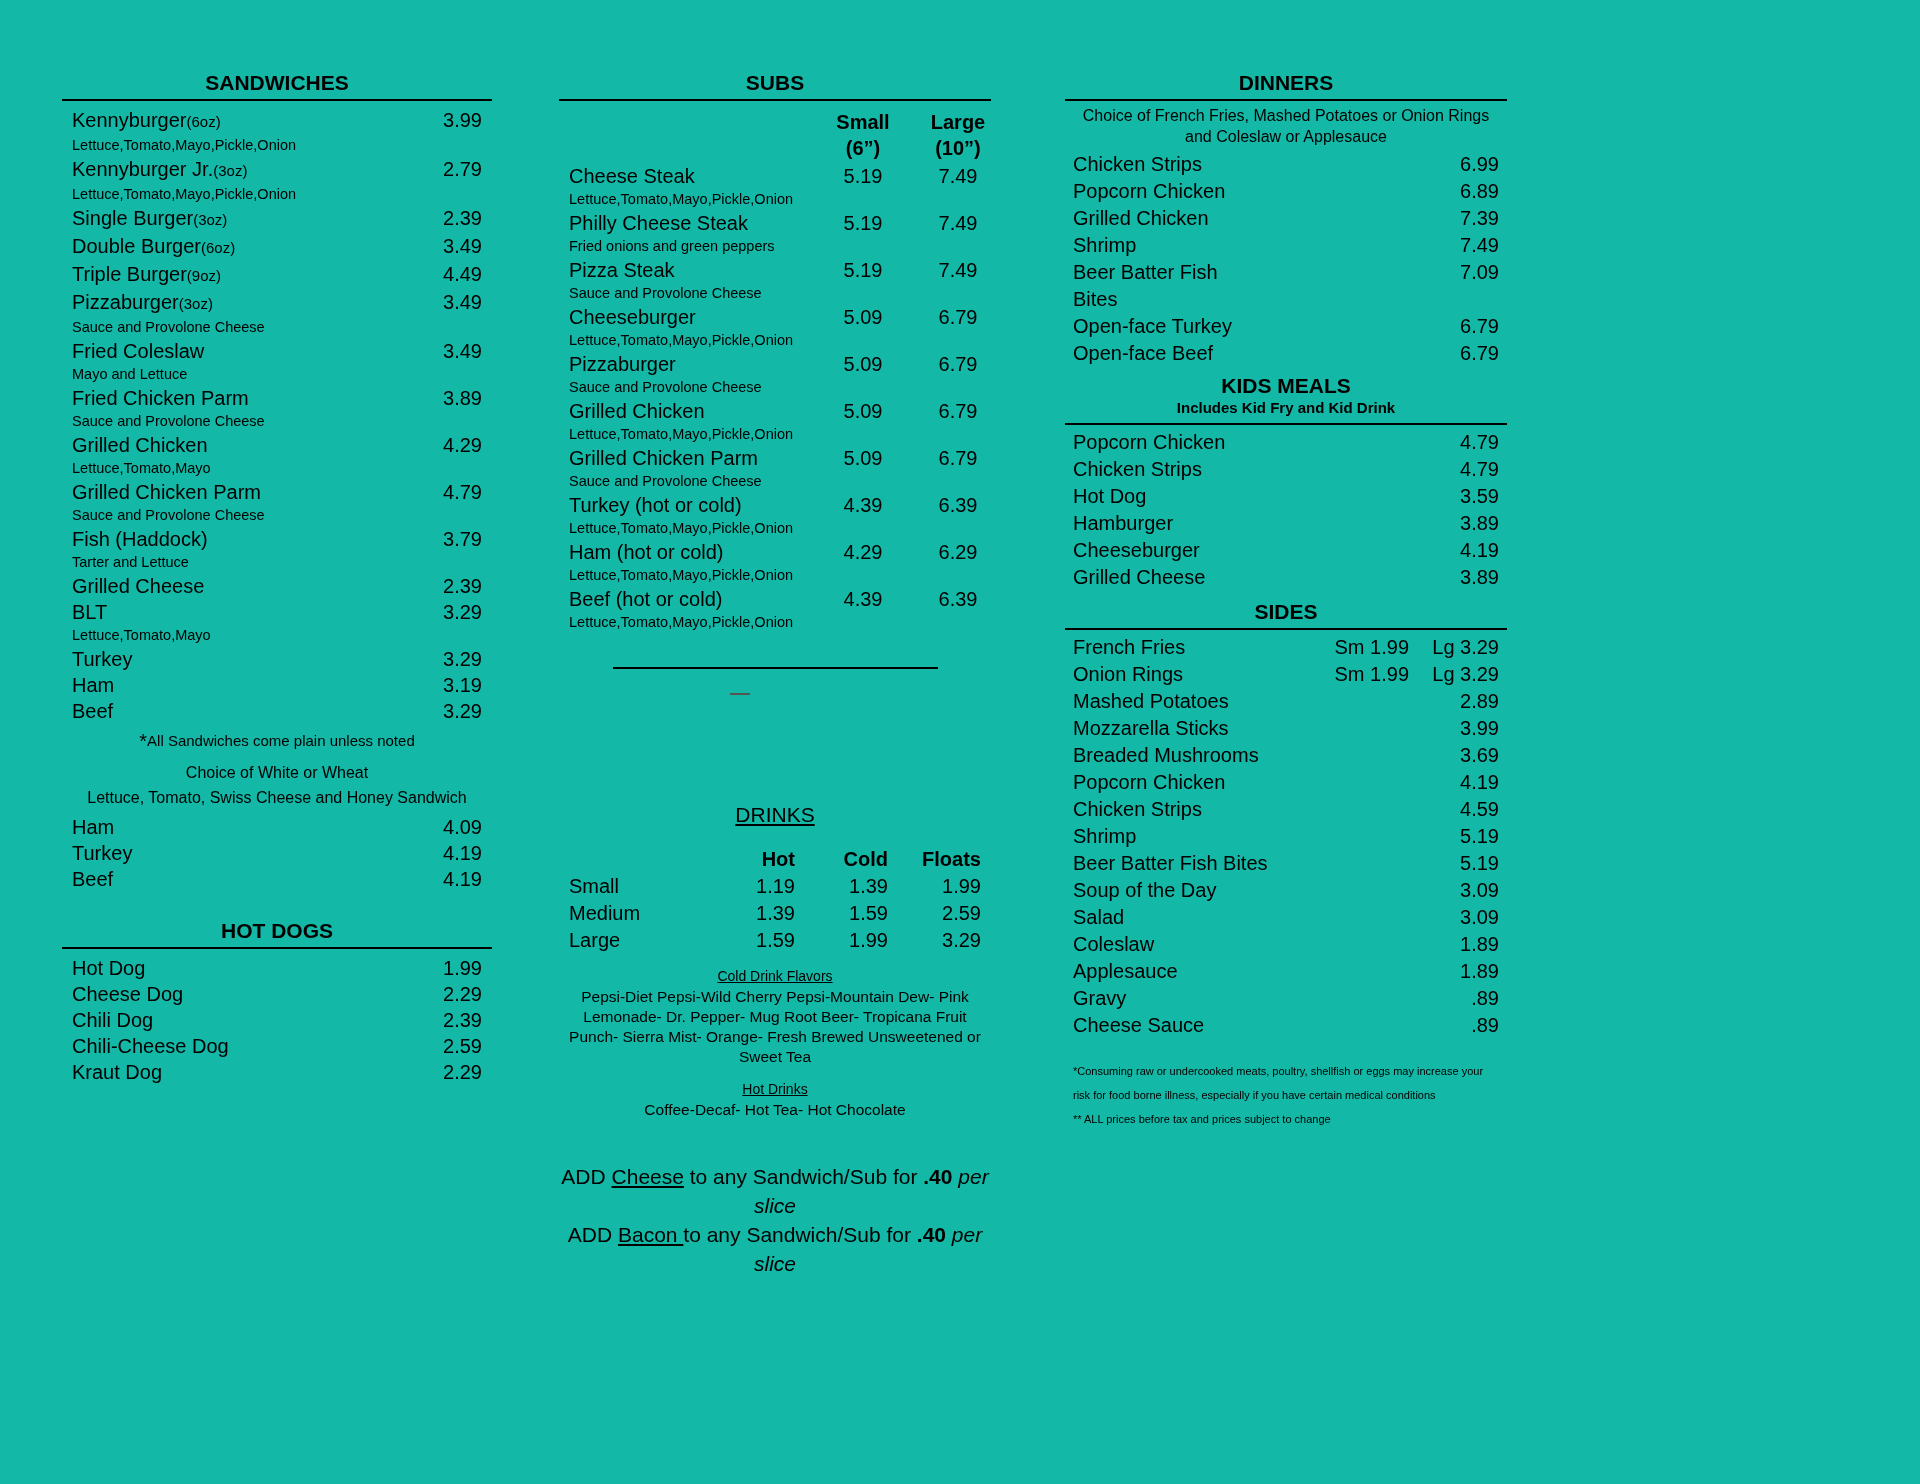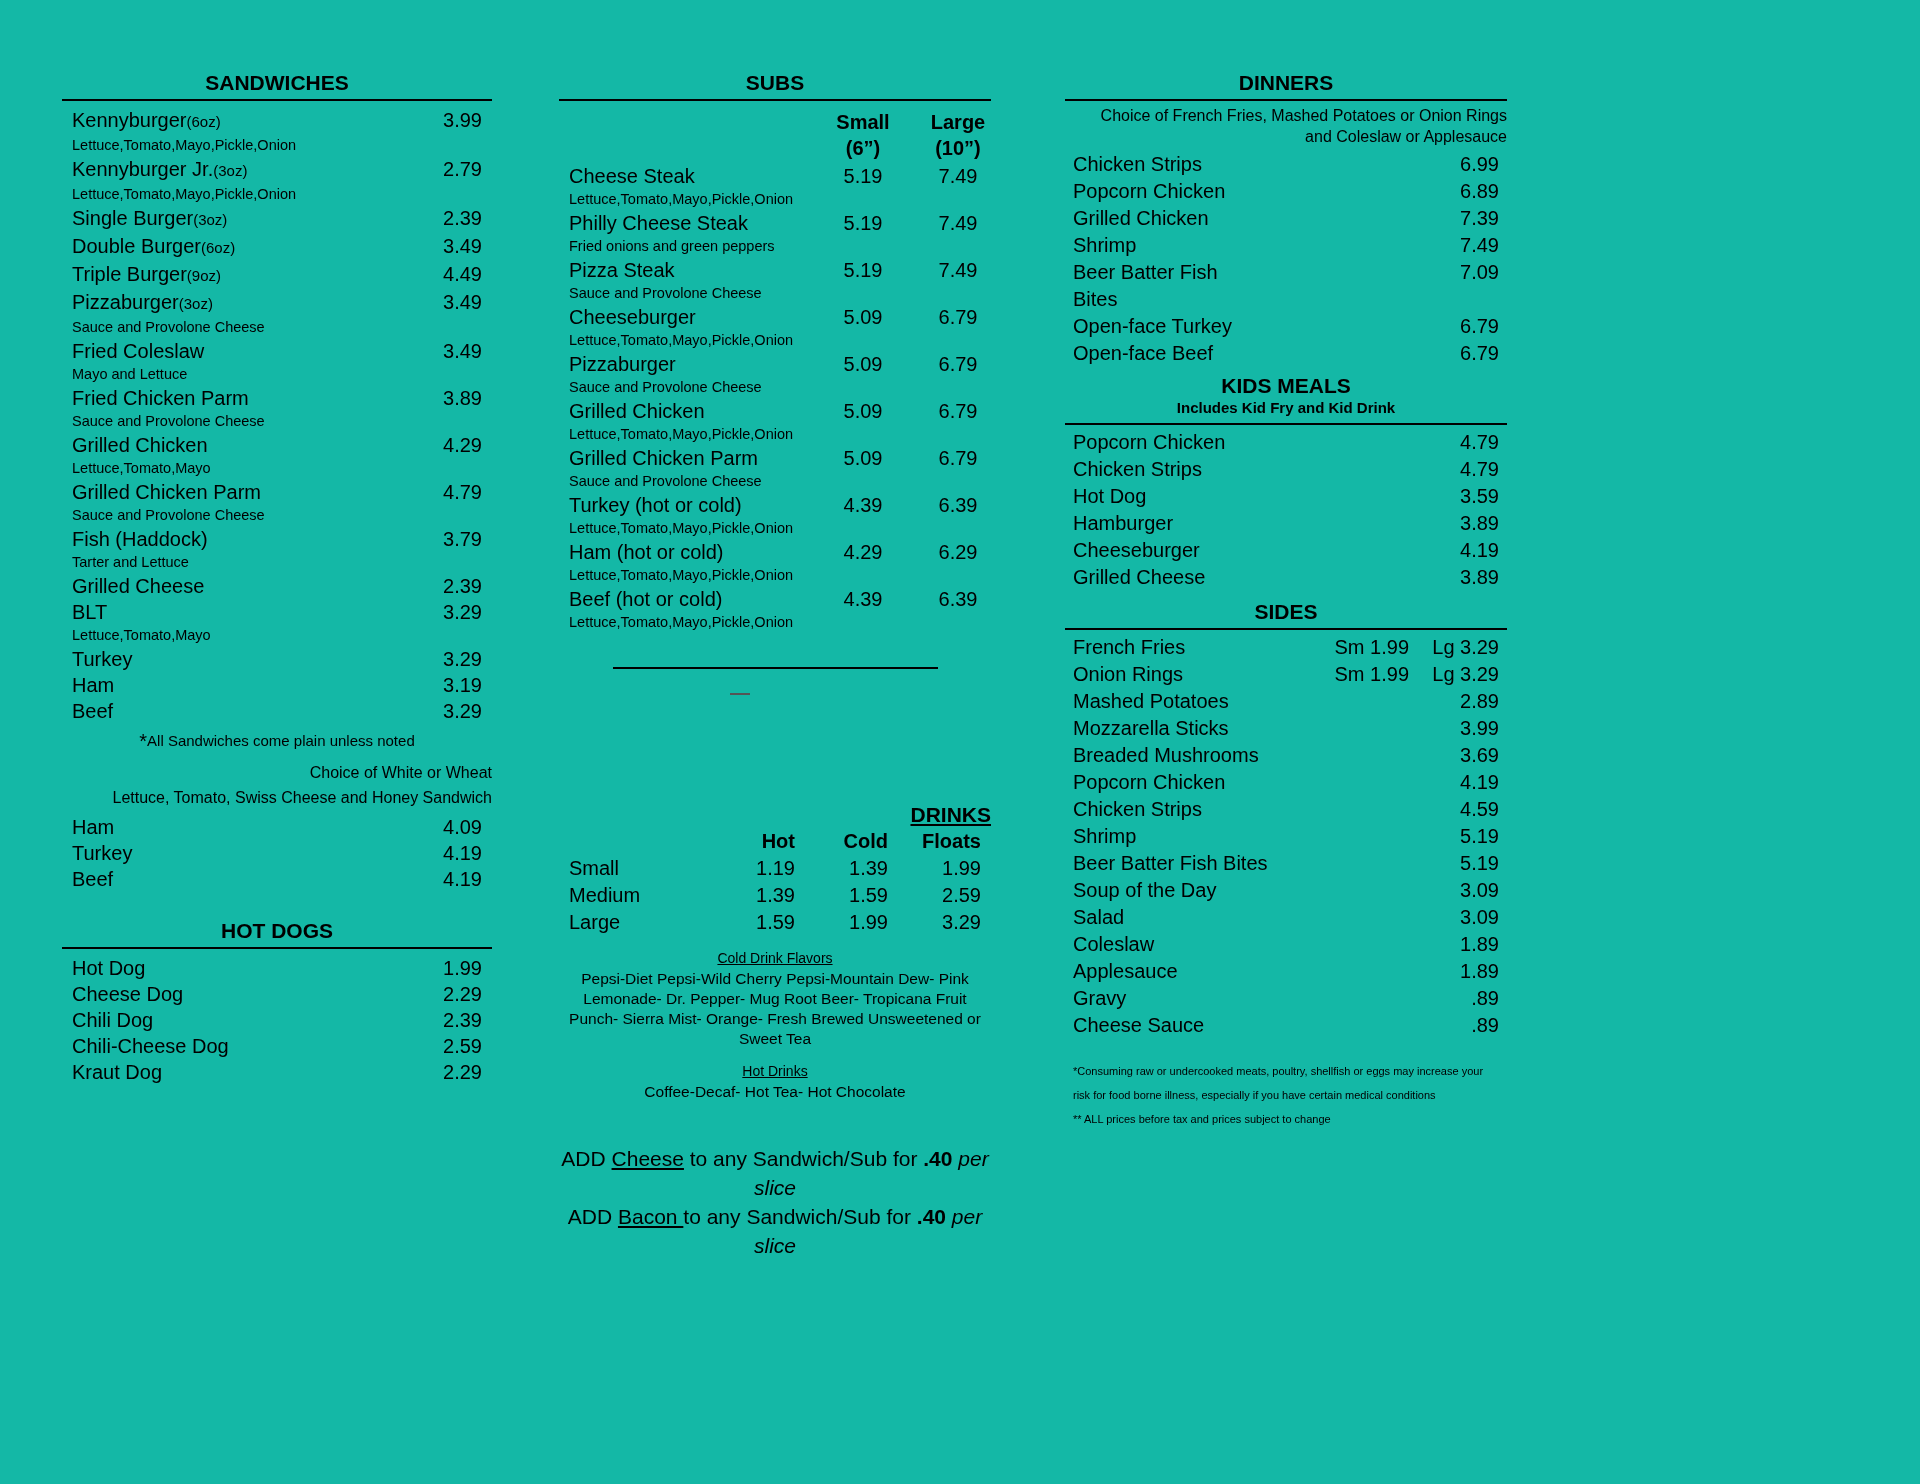--- a/index.html
+++ b/index.html
@@ -9,21 +9,21 @@
   .menu { display: flex; padding: 70px 0 0 62px; }
 
   .col1 { width: 430px; }
   .col2 { width: 432px; margin-left: 67px; }
   .col3 { width: 442px; margin-left: 74px; }
 
   .section-title { margin: 0; font-size: 21px; font-weight: 700; text-align: center;
                    line-height: 25px; padding-bottom: 4px; border-bottom: 2px solid #000; }
   .section-title.no-border { border-bottom: none; padding-bottom: 0; }
 
-  .section-subtitle { font-size: 16px; line-height: 21px; text-align: right; margin-top: 4px; }
+  .section-subtitle { font-size: 16px; line-height: 21px; text-align: center; margin-top: 4px; }
 
   .item-list { padding: 6px 10px 0; }
   .item-row { display: flex; align-items: baseline; font-size: 20px; line-height: 26px; }
   .col3 .item-row { line-height: 27px; }
   .item-name { flex: 1 1 auto; }
   .item-size { font-size: 15px; }
   .item-price { text-align: right; white-space: nowrap; }
   .item-desc { font-size: 14.5px; line-height: 21px; }
 
   .note-row { text-align: center; font-size: 15px; line-height: 22px; margin-top: 6px; }
@@ -37,21 +37,21 @@
                  padding: 8px 0 0 10px; text-align: center; }
   .subs-header .sh-name { flex: 1 1 auto; }
   .col-sm { width: 124px; text-align: center; }
   .col-lg { width: 66px; text-align: center; }
   .subs-list { padding: 2px 0 0 10px; }
   .subs-divider { margin: 34px auto 0; width: 325px; border-top: 2px solid #000; }
   .subs-dash { margin: 24px 0 0 171px; width: 20px; border-top: 2px solid #555; }
 
   
   .drinks-section { margin-top: 106px; }
-  .drinks-title { margin: 0 0 0; text-align: right; font-size: 21px; font-weight: 700; line-height: 27px; }
+  .drinks-title { margin: 0 0 18px; text-align: center; font-size: 21px; font-weight: 400; line-height: 27px; }
   .underlined { text-decoration: underline; }
   .drinks-table { padding: 0 10px; font-size: 20px; }
   .drinks-row { display: flex; line-height: 27px; }
   .drinks-row .d-label { flex: 1 1 auto; text-align: left; }
   .drinks-row .d-col { width: 93px; text-align: right; }
   .drinks-head .d-col { font-weight: 700; }
   .flavors-title { text-align: center; font-size: 14px; line-height: 21px; margin-top: 12px; }
   .flavors-text { text-align: center; font-size: 15.5px; line-height: 20px; }
 
   

